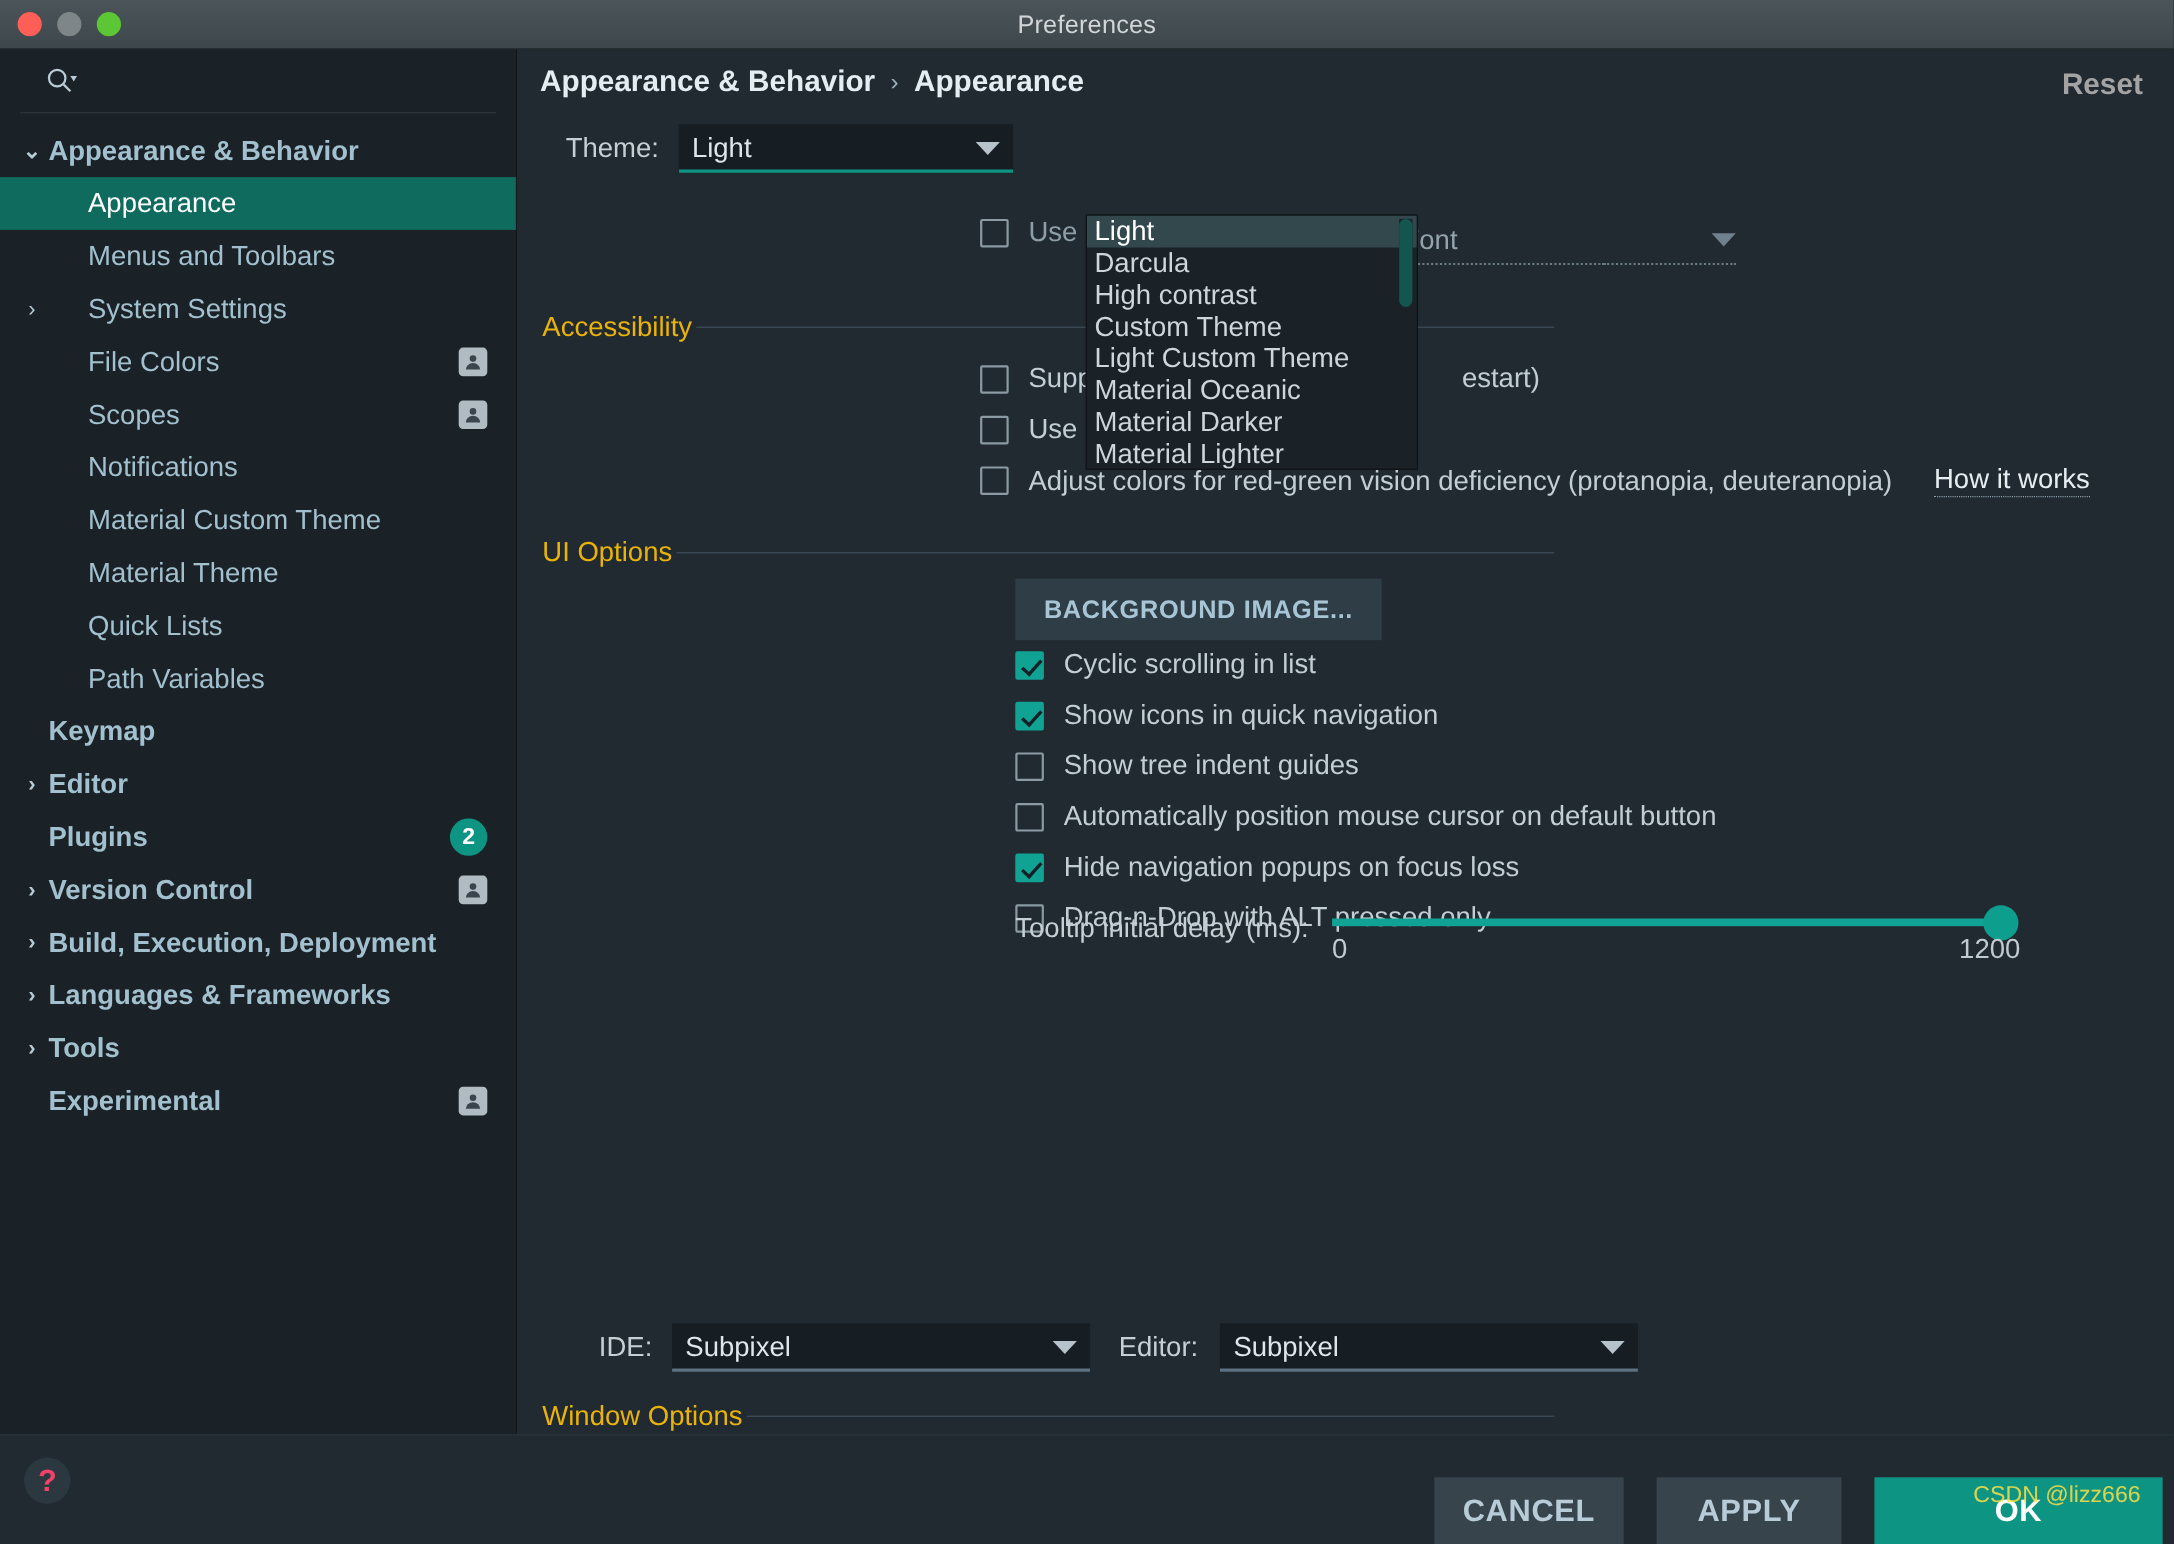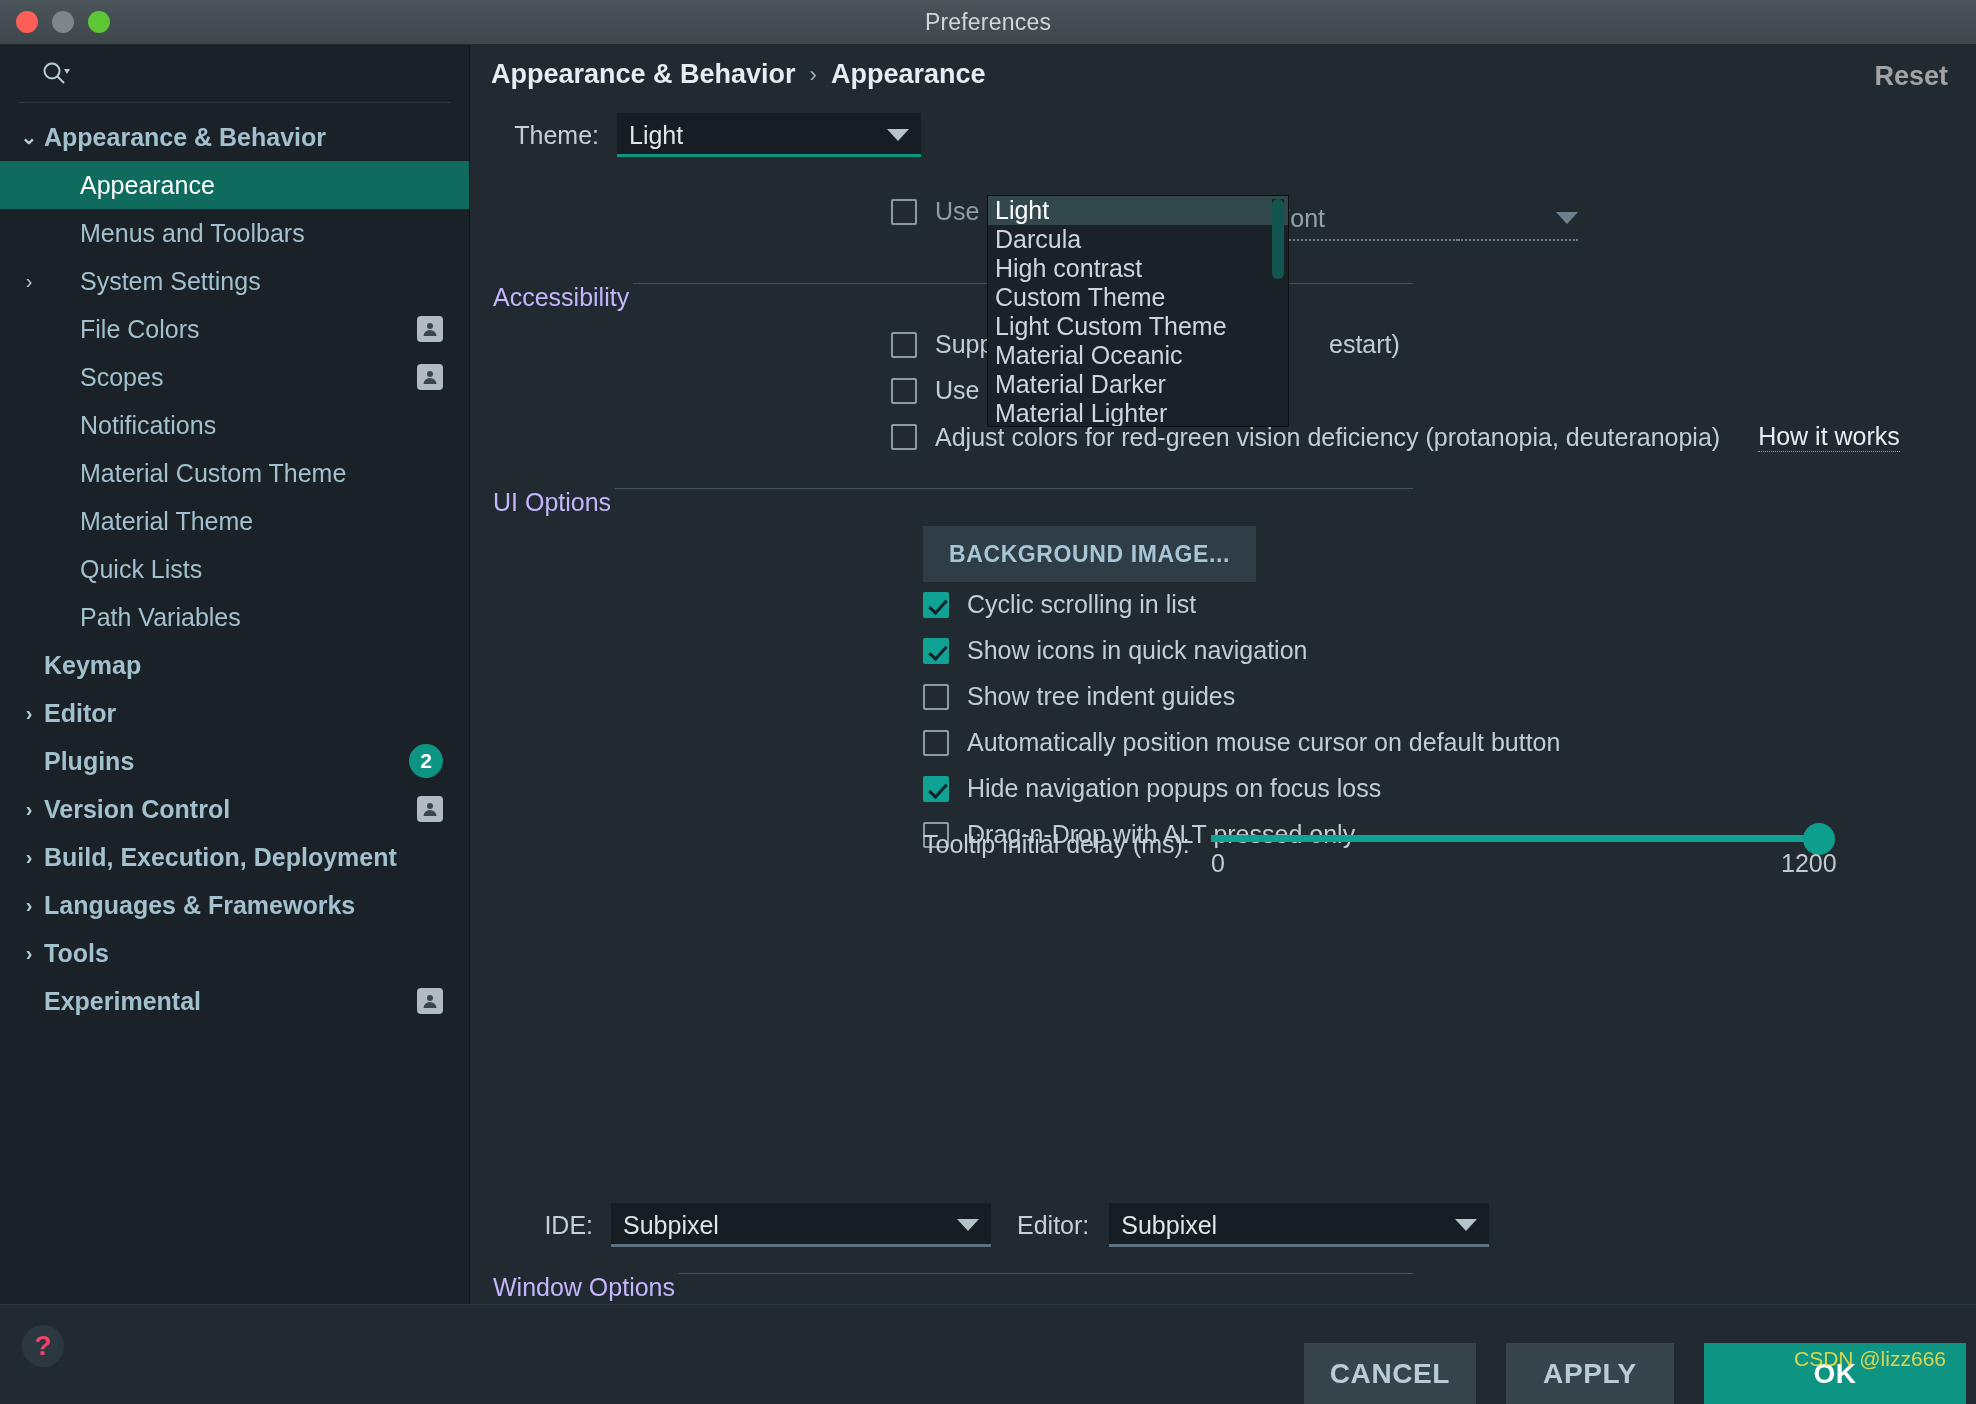--- a/index.html
+++ b/index.html
@@ -129,22 +129,22 @@
     position: absolute; right: 4px; top: 3px; width: 12px; height: 226px;
     background: #1b2227;
   }
   .popup-thumb {
     position: absolute; right: 4px; top: 3px; width: 12px; height: 80px;
     background: #12564f; border-radius: 6px;
   }
 
   
   .section {
-    position: absolute; display: flex; gap: 4px;
-    color: #c4b5fd; font-size: 25px; width: 940px;
+    position: absolute; display: flex; align-items: center; gap: 4px;
+    color: #eab308; font-size: 25px; width: 940px;
   }
   .section .rule { flex: 1 1 auto; height: 1px; background: #41525c; }
 
   
   .cb-row { position: absolute; display: flex; align-items: center; gap: 18px; }
   .cb {
     width: 26px; height: 26px; border: 2px solid #8b9aa3; background: transparent;
     flex: 0 0 26px; position: relative; border-radius: 2px;
   }
   .cb.checked { background: #10a393; border-color: #10a393; }

